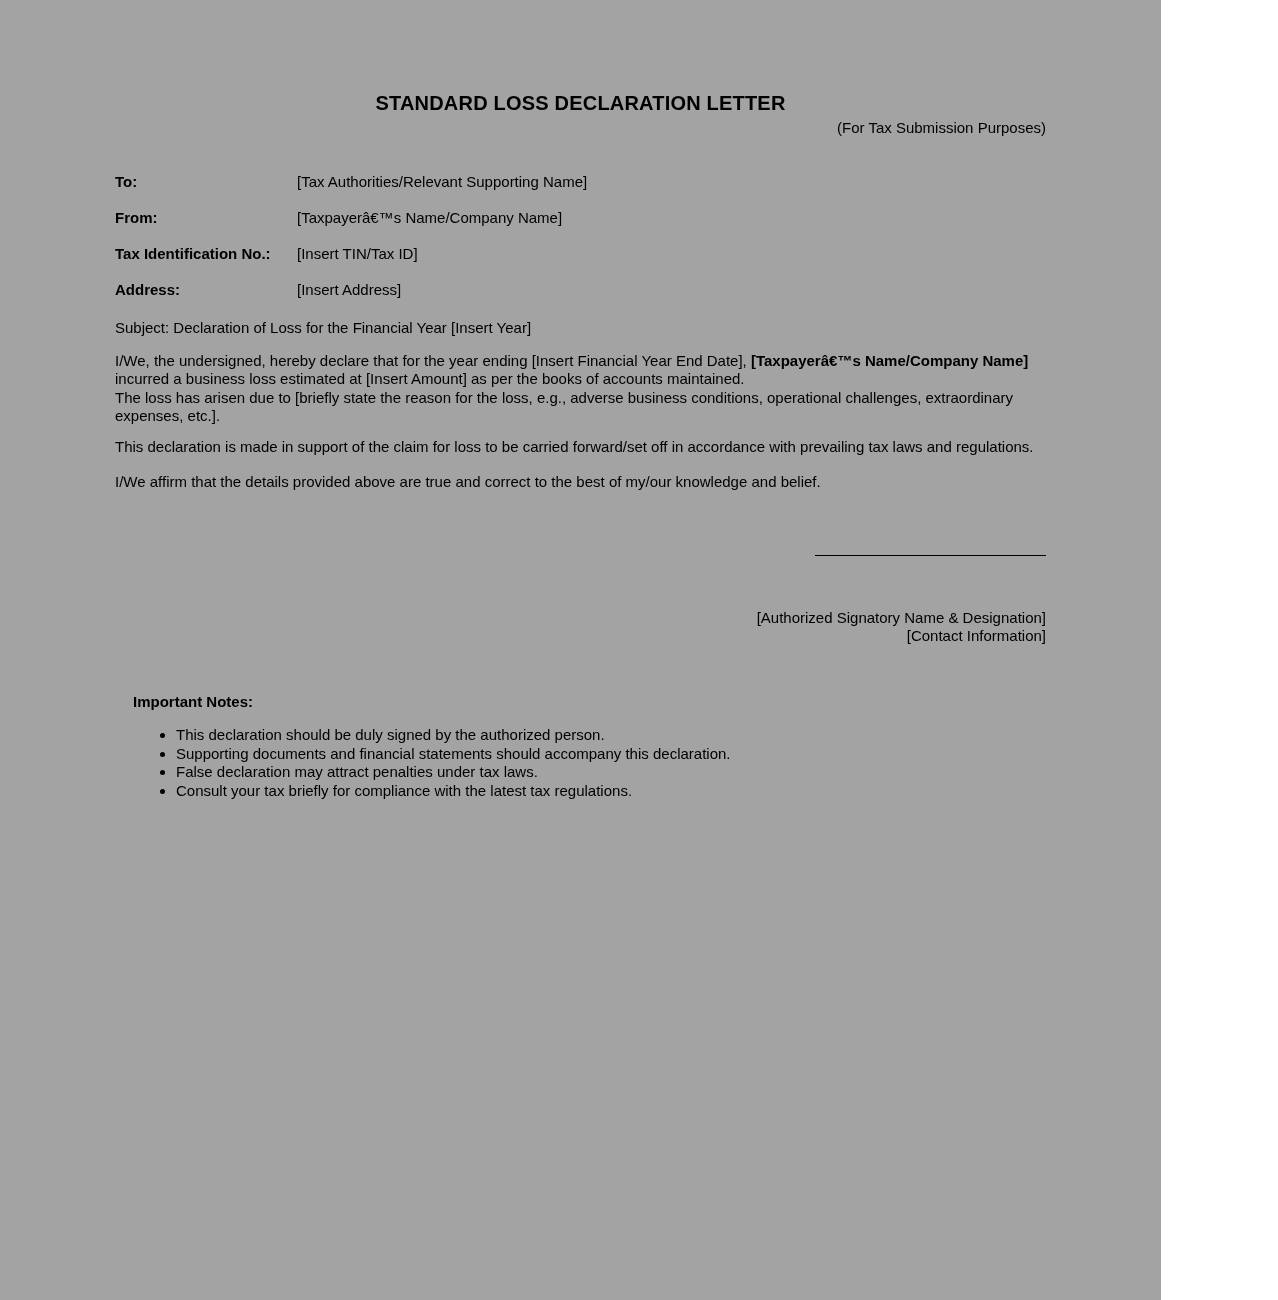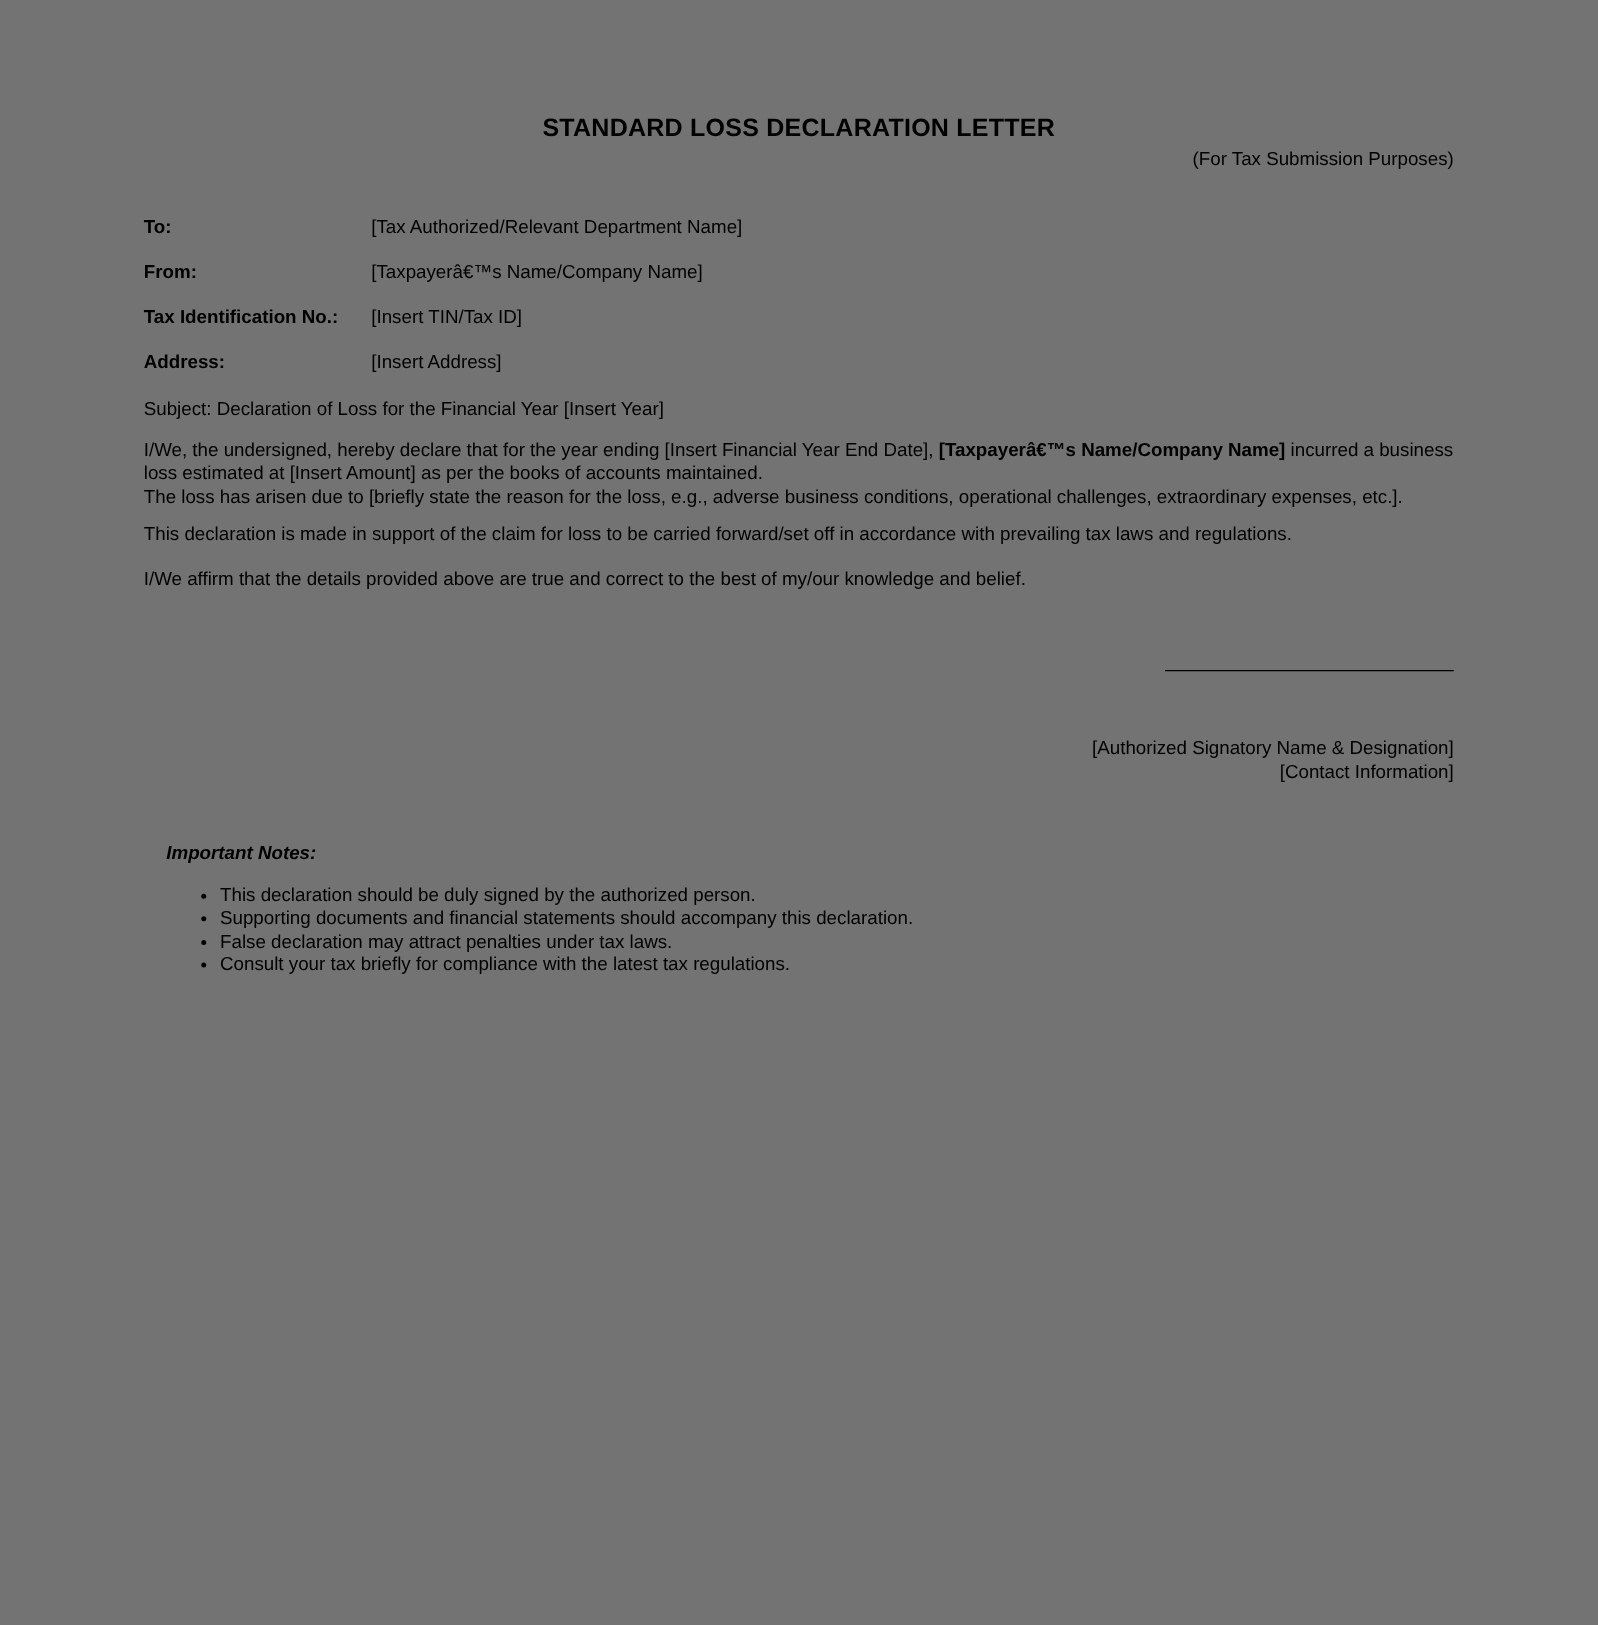--- a/index.html
+++ b/index.html
@@ -10,24 +10,24 @@
   body {
     width: 1278px;
     min-height: 1300px;
     font-family: "Liberation Sans", sans-serif;
     font-size: 15px;
     line-height: 18.5px;
     color: #000000;
   }
   .page {
     box-sizing: border-box;
-    width: 1278px;
+    width: 1161px;
     min-height: 1300px;
     padding: 92px 115px 40px 115px;
-    background: #737373;
+    background: #a3a3a3;
   }
   .doc-title {
     font-size: 20px;
     line-height: 23px;
     font-weight: 700;
     text-align: center;
     margin: 0;
     letter-spacing: 0.2px;
   }
   .doc-subtitle {
@@ -58,21 +58,20 @@
     border-bottom: 1.5px solid #000000;
     margin: 63px 0 0 auto;
   }
   .sig-block {
     text-align: right;
     margin-top: 53px;
   }
   .notes-heading {
     font-weight: 700;
     margin: 47px 0 0 18px;
-    font-style: italic;
   }
   .notes-list {
     margin: 15px 0 0 0;
     padding-left: 61px;
   }
   .notes-list li {
     line-height: 18.5px;
   }
   strong { font-weight: 700; }
 </style>
@@ -80,21 +79,21 @@
 <body>
 
 <div class="page">
 
   <h1 class="doc-title">STANDARD LOSS DECLARATION LETTER</h1>
   <p class="doc-subtitle">(For Tax Submission Purposes)</p>
 
   <div class="fields">
     <div class="field-row">
       <span class="field-label">To:</span>
-      <span class="field-value">[Tax Authorized/Relevant Department Name]</span>
+      <span class="field-value">[Tax Authorities/Relevant Supporting Name]</span>
     </div>
     <div class="field-row">
       <span class="field-label">From:</span>
       <span class="field-value">[Taxpayerâ€™s Name/Company Name]</span>
     </div>
     <div class="field-row">
       <span class="field-label">Tax Identification No.:</span>
       <span class="field-value">[Insert TIN/Tax ID]</span>
     </div>
     <div class="field-row">

